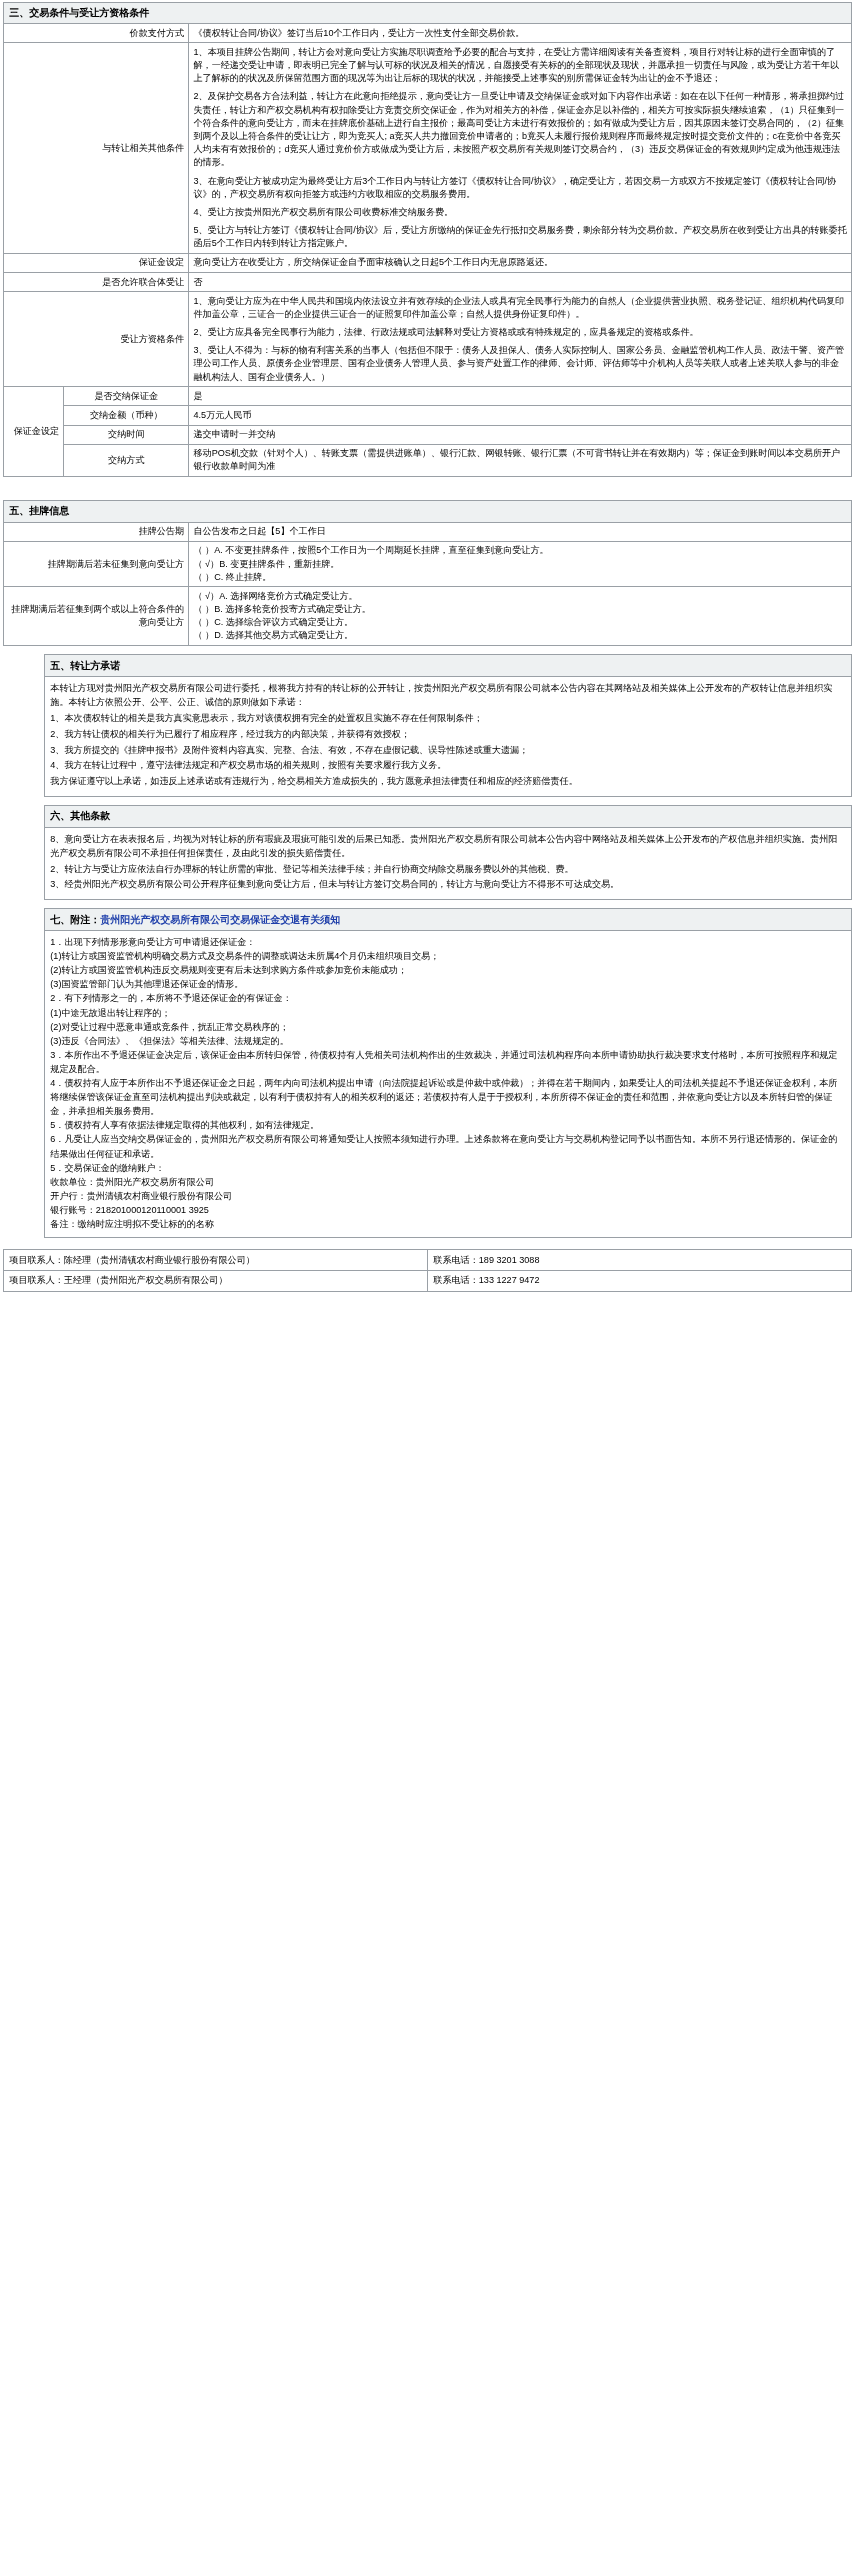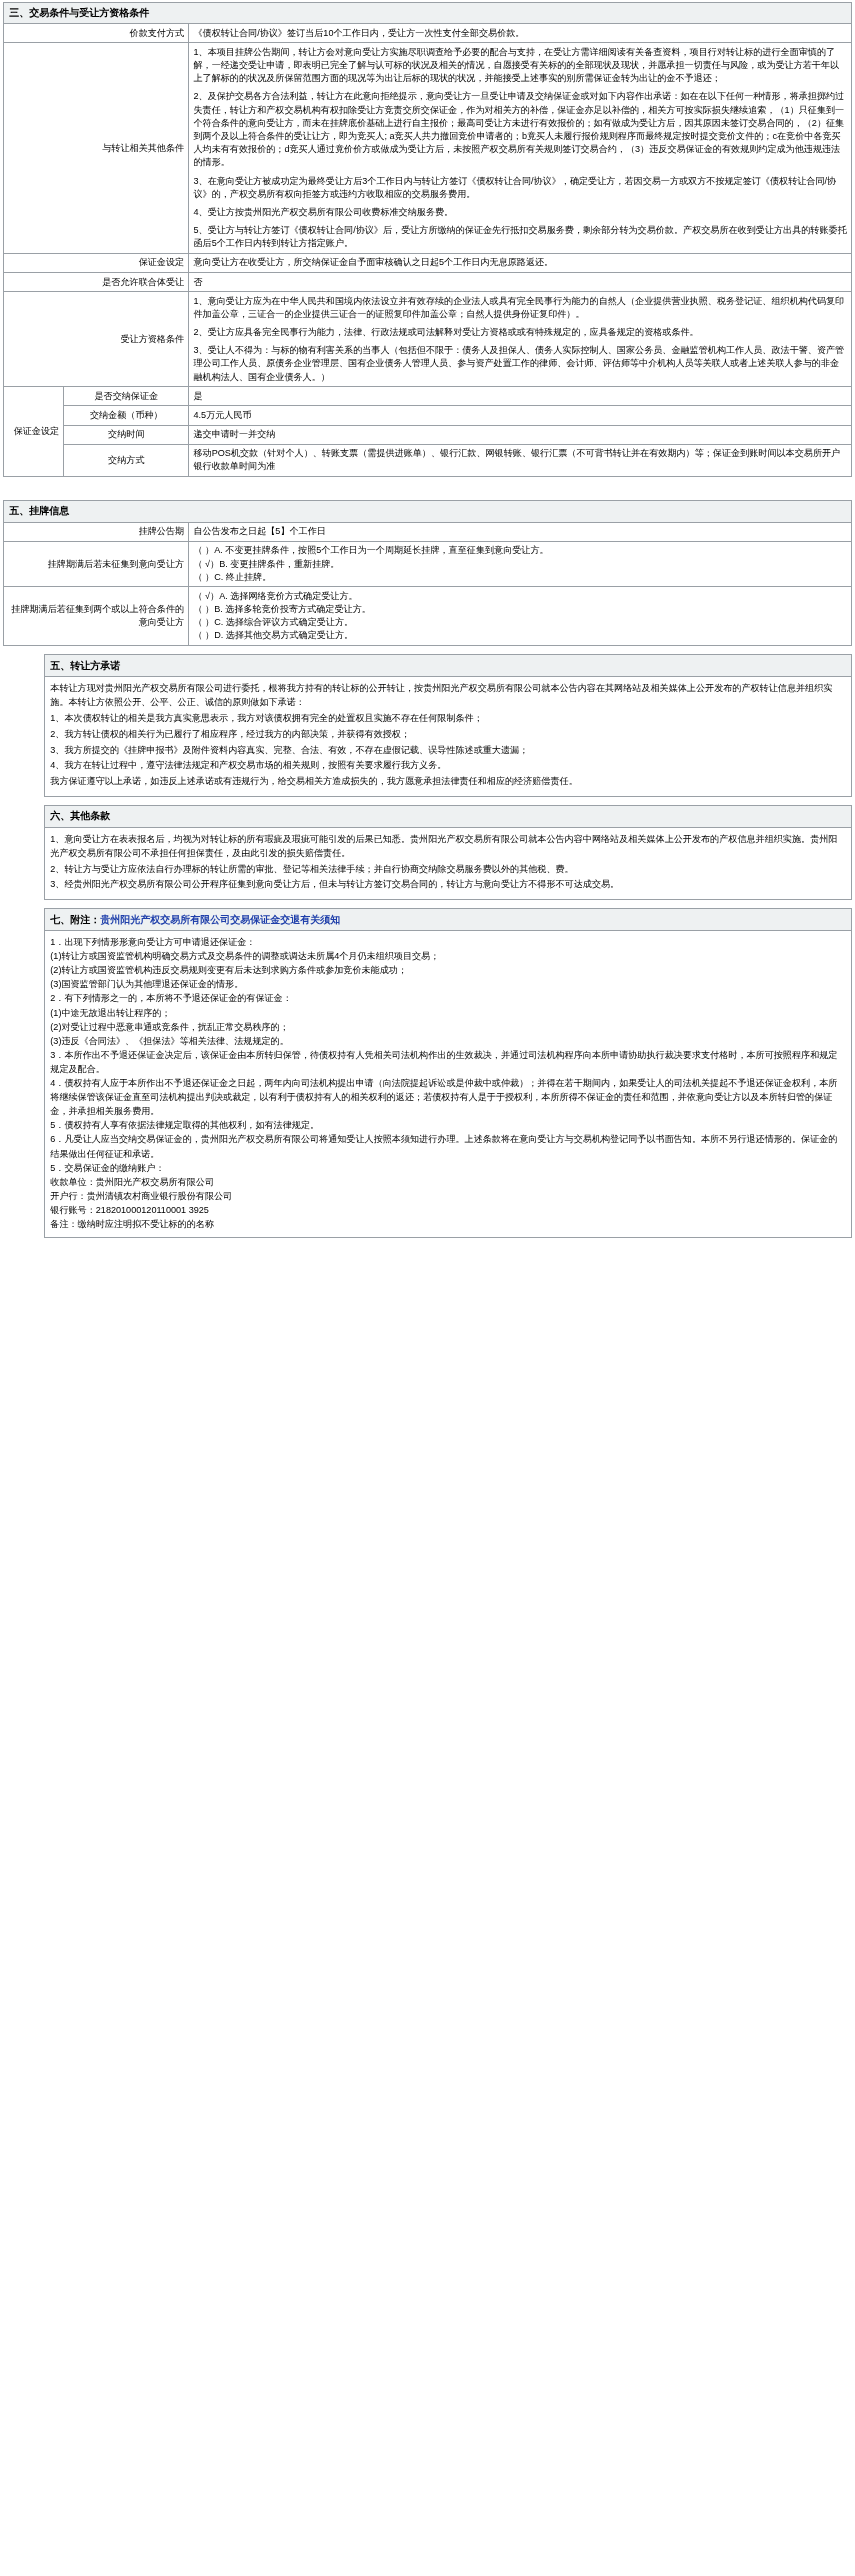--- a/index.html
+++ b/index.html
@@ -176,21 +176,21 @@
       <p>2、我方转让债权的相关行为已履行了相应程序，经过我方的内部决策，并获得有效授权；</p>
       <p>3、我方所提交的《挂牌申报书》及附件资料内容真实、完整、合法、有效，不存在虚假记载、误导性陈述或重大遗漏；</p>
       <p>4、我方在转让过程中，遵守法律法规定和产权交易市场的相关规则，按照有关要求履行我方义务。</p>
       <p>我方保证遵守以上承诺，如违反上述承诺或有违规行为，给交易相关方造成损失的，我方愿意承担法律责任和相应的经济赔偿责任。</p>
     </div>
   </div>
 
   <div class="free-section">
     <div class="free-title">六、其他条款</div>
     <div class="free-body">
-      <p>1、意向受让方在表表报名后，均视为对转让标的所有瑕疵及瑕疵可能引发的后果已知悉。贵州阳光产权交易所有限公司就本公告内容中网络站及相关媒体上公开发布的产权信息并组织实施。贵州阳光产权交易所有限公司不承担任何担保责任，及由此引发的损失赔偿责任。</p>
+      <p>8、意向受让方在表表报名后，均视为对转让标的所有瑕疵及瑕疵可能引发的后果已知悉。贵州阳光产权交易所有限公司就本公告内容中网络站及相关媒体上公开发布的产权信息并组织实施。贵州阳光产权交易所有限公司不承担任何担保责任，及由此引发的损失赔偿责任。</p>
       <p>2、转让方与受让方应依法自行办理标的转让所需的审批、登记等相关法律手续；并自行协商交纳除交易服务费以外的其他税、费。</p>
       <p>3、经贵州阳光产权交易所有限公司公开程序征集到意向受让方后，但未与转让方签订交易合同的，转让方与意向受让方不得形不可达成交易。</p>
     </div>
   </div>
 
   <div class="free-section">
     <div class="free-title">
       <span>七、附注：</span><span class="blue">贵州阳光产权交易所有限公司交易保证金交退有关须知</span>
     </div>
     <div class="free-body">
@@ -207,15 +207,27 @@
       <p class="tight">5．债权持有人享有依据法律规定取得的其他权利，如有法律规定。</p>
       <p class="tight">6．凡受让人应当交纳交易保证金的，贵州阳光产权交易所有限公司将通知受让人按照本须知进行办理。上述条款将在意向受让方与交易机构登记同予以书面告知。本所不另行退还情形的。保证金的结果做出任何征证和承诺。</p>
       <p class="tight">5．交易保证金的缴纳账户：</p>
       <p class="tight">收款单位：贵州阳光产权交易所有限公司</p>
       <p class="tight">开户行：贵州清镇农村商业银行股份有限公司</p>
       <p class="tight">银行账号：218201000120110001 3925</p>
       <p class="tight">备注：缴纳时应注明拟不受让标的的名称</p>
     </div>
   </div>
 
+  <table class="contact-table">
+    <tbody>
+      <tr>
+        <td class="half">项目联系人：陈经理（贵州清镇农村商业银行股份有限公司）</td>
+        <td class="half">联系电话：189 3201 3088</td>
+      </tr>
+      <tr>
+        <td class="half">项目联系人：王经理（贵州阳光产权交易所有限公司）</td>
+        <td class="half">联系电话：133 1227 9472</td>
+      </tr>
+    </tbody>
+  </table>
 
 </div>
 
 
 </body></html>

